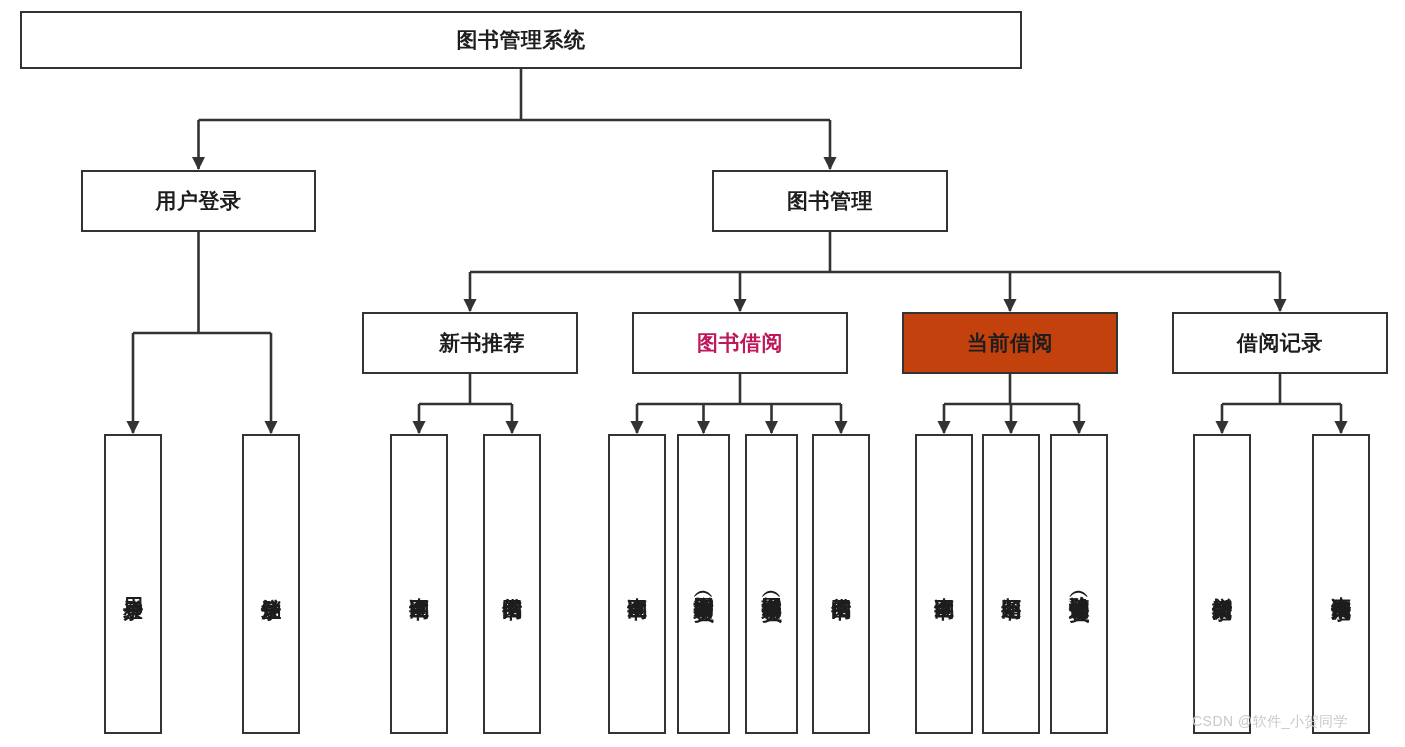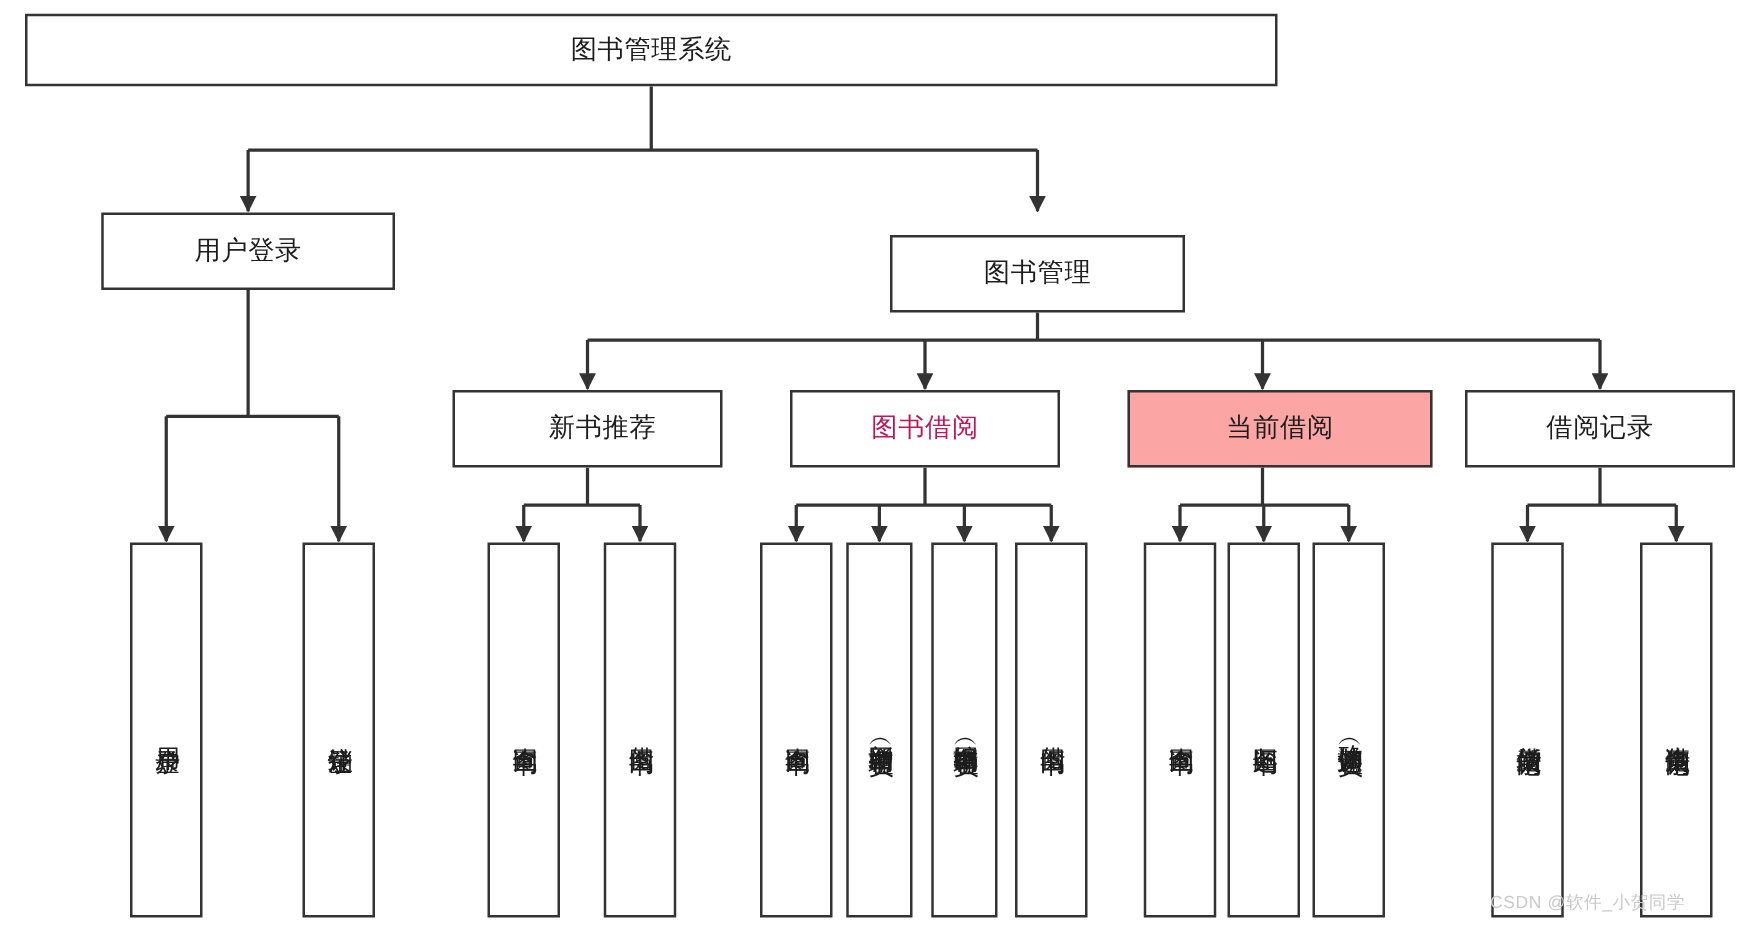--- a/index.html
+++ b/index.html
@@ -36,20 +36,21 @@
     align-items: center;
     justify-content: center;
     z-index: 2;
   }
   .node .label {
     font-size: 21px;
     line-height: 1.15;
     color: #1d1d1d;
     letter-spacing: 0.5px;
     white-space: nowrap;
+    font-weight: bold;
   }
   .node.vertical {
     align-items: center;
     justify-content: center;
   }
   .node.vertical .label {
     writing-mode: vertical-rl;
     text-orientation: upright;
     font-size: 20px;
     line-height: 1.28;
@@ -114,30 +115,30 @@
       </g>
   </svg>
 
   <div id="node-layer">
       <div class="node" style="left: 20px; top: 11px; width: 1002px; height: 58px; border-color: rgb(51, 51, 51); background: rgb(255, 255, 255);">
         <span class="label" style="color: rgb(29, 29, 29);">图书管理系统</span>
       </div>
       <div class="node" style="left: 81px; top: 170px; width: 235px; height: 62px; border-color: rgb(51, 51, 51); background: rgb(255, 255, 255);">
         <span class="label" style="color: rgb(29, 29, 29);">用户登录</span>
       </div>
-      <div class="node" style="left: 712px; top: 170px; width: 236px; height: 62px; border-color: rgb(51, 51, 51); background: rgb(255, 255, 255); margin-top: 18px;">
+      <div class="node" style="left: 712px; top: 170px; width: 236px; height: 62px; border-color: rgb(51, 51, 51); background: rgb(255, 255, 255);">
         <span class="label" style="color: rgb(29, 29, 29);">图书管理</span>
       </div>
       <div class="node" style="left: 362px; top: 312px; width: 216px; height: 62px; border-color: rgb(51, 51, 51); background: rgb(255, 255, 255); padding-left: 24px;">
         <span class="label" style="color: rgb(29, 29, 29);">新书推荐</span>
       </div>
       <div class="node" style="left: 632px; top: 312px; width: 216px; height: 62px; border-color: rgb(51, 51, 51); background: rgb(255, 255, 255);">
         <span class="label" style="color: #be185d;">图书借阅</span>
       </div>
-      <div class="node" style="left: 902px; top: 312px; width: 244px; height: 62px; border-color: rgb(51, 51, 51); background: #fca5a5;">
+      <div class="node" style="left: 902px; top: 312px; width: 216px; height: 62px; border-color: rgb(51, 51, 51); background: #c2410c;">
         <span class="label" style="color: rgb(29, 29, 29);">当前借阅</span>
       </div>
       <div class="node" style="left: 1172px; top: 312px; width: 216px; height: 62px; border-color: rgb(51, 51, 51); background: rgb(255, 255, 255);">
         <span class="label" style="color: rgb(29, 29, 29);">借阅记录</span>
       </div>
       <div class="node vertical" style="left: 104px; top: 434px; width: 58px; height: 300px; border-color: rgb(51, 51, 51); background: rgb(255, 255, 255);">
         <span class="label" style="color: rgb(29, 29, 29);">用户登录</span>
       </div>
       <div class="node vertical" style="left: 242px; top: 434px; width: 58px; height: 300px; border-color: rgb(51, 51, 51); background: rgb(255, 255, 255);">
         <span class="label" style="color: rgb(29, 29, 29);">注销登录</span>

